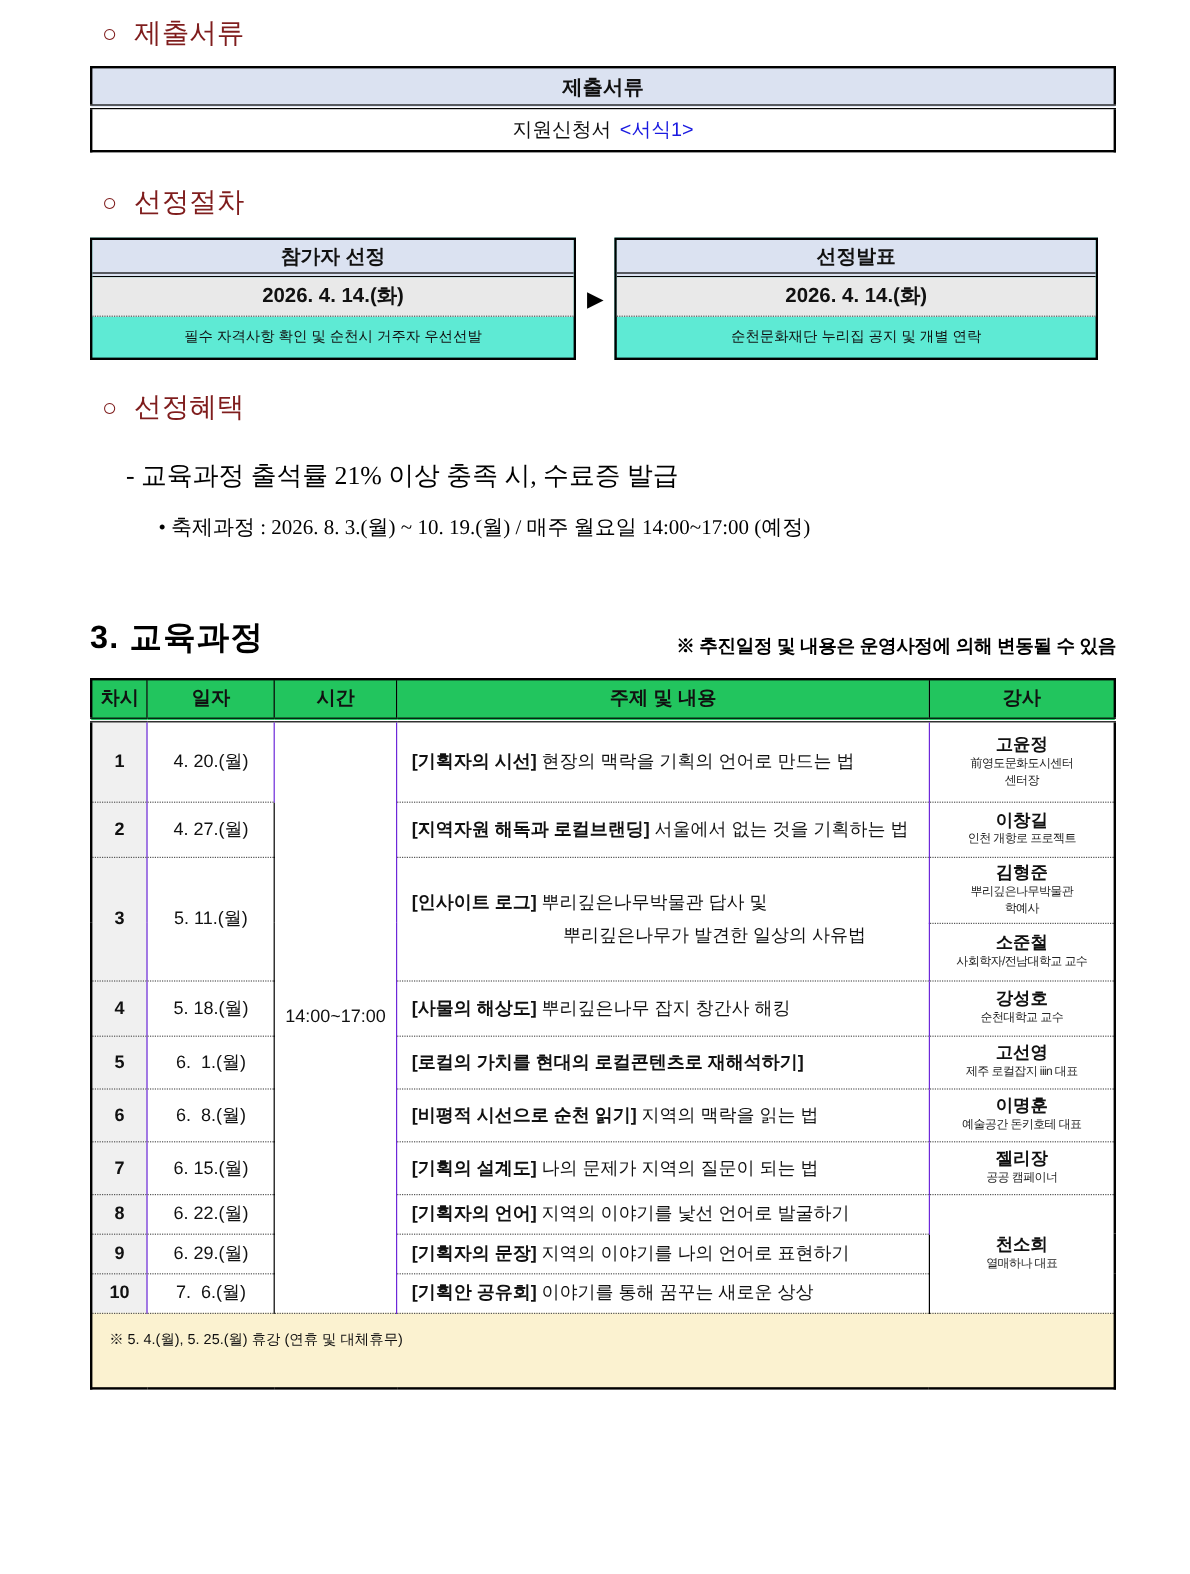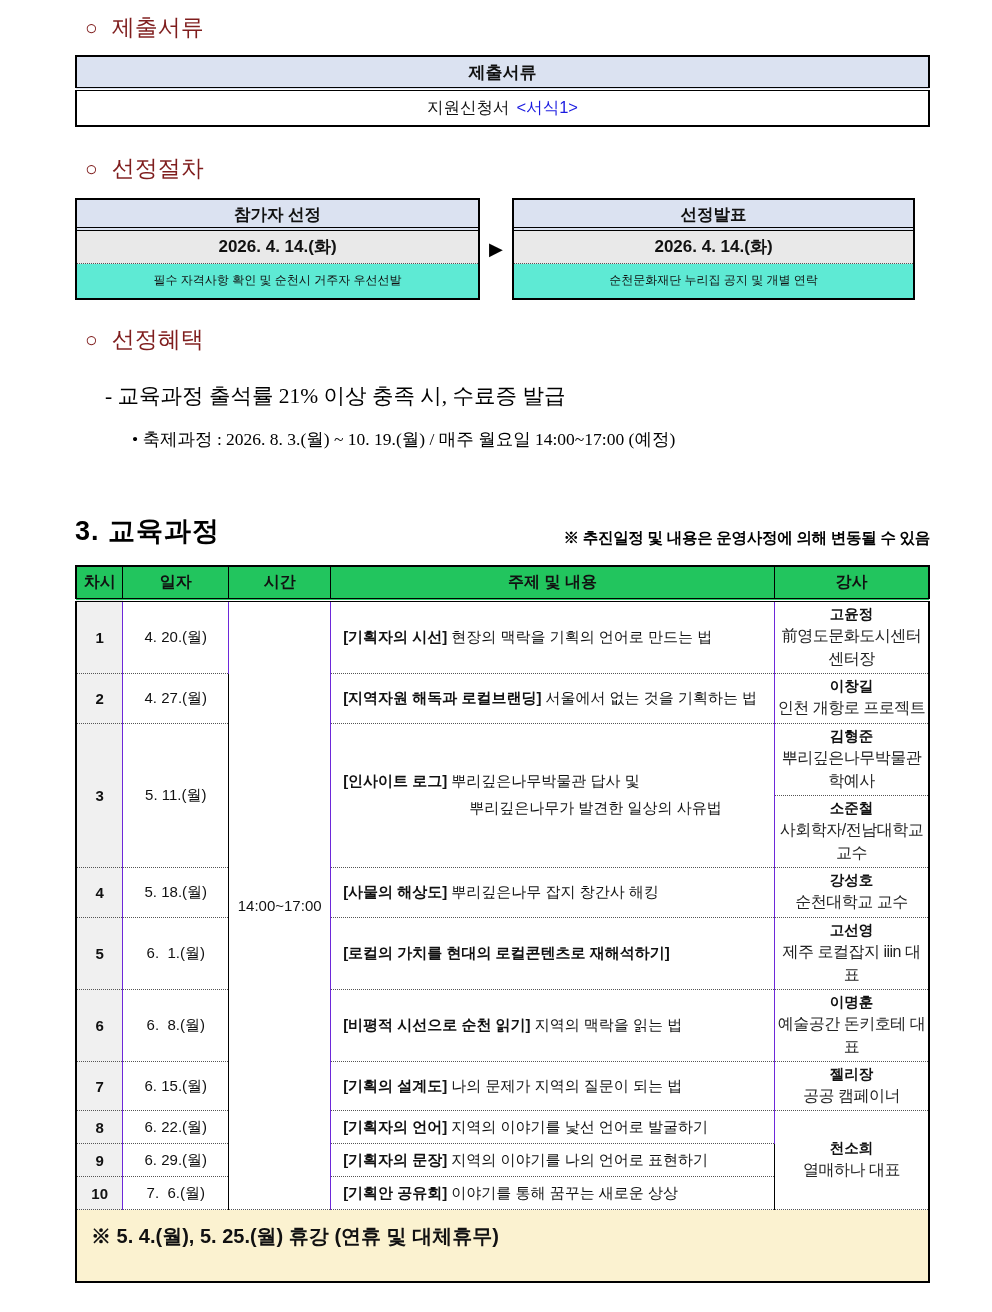--- a/index.html
+++ b/index.html
@@ -56,30 +56,30 @@
   table.course td { border-left:1px solid #000; border-right:1px solid #6d28d9;
                     border-bottom:1px dotted #555; }
   td.no    { background:#f0f0f0; font-weight:bold; text-align:center; font-size:15px; }
   td.date  { text-align:center; font-size:15px; white-space:pre; }
   td.time  { text-align:center; font-size:15px; }
   td.topic { text-align:left; padding-left:12px; font-size:15px; }
   .tb { font-weight:bold; margin-right:4px; }
   .topic-l2 { padding-left:126px; margin-top:8px; }
   td.lect { text-align:center; padding:3px 2px; }
   .ln { font-weight:bold; font-size:14.5px; }
-  .ld { font-size:16px; color:#222; letter-spacing:-0.5px; line-height:1.45; }
+  .ld { font-size:10px; color:#222; letter-spacing:-0.5px; line-height:1.45; }
 
   tr.rh-lg td { height:68px; }
   tr.rh-md td { height:46px; }
   tr.rh-3  td { height:48px; }
   tr.rh-sm td { height:44px; }
   tr.rh-xs td { height:33px; }
 
   td.footer-cell { background:#fbf2d0; text-align:left; padding:13px 14px 15px; }
-  .ft1 { font-weight:bold; font-size:20px; margin-bottom:16px; }
+  .ft1 { font-weight:normal; font-size:12px; margin-bottom:16px; }
 </style>
 </head>
 <body>
 
 <div class="page">
 
   <div class="h1-row">
     <span class="h1"><span class="bullet">○</span><span>제출서류</span></span>
   </div>
 

